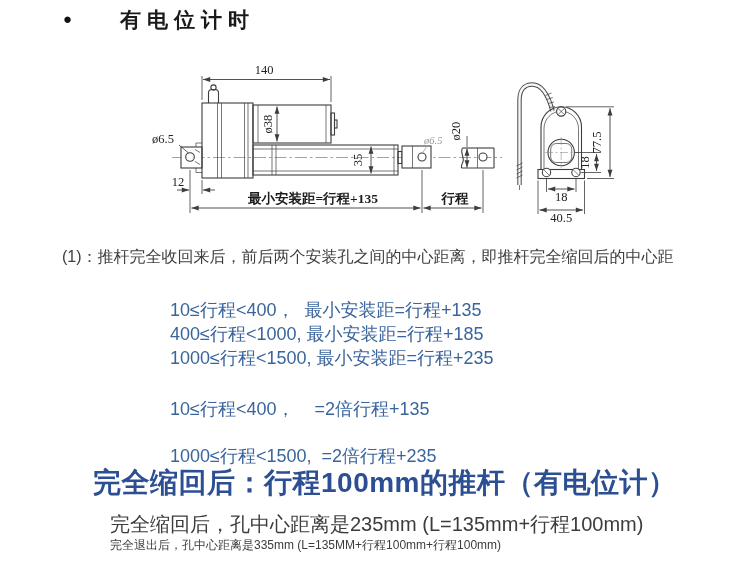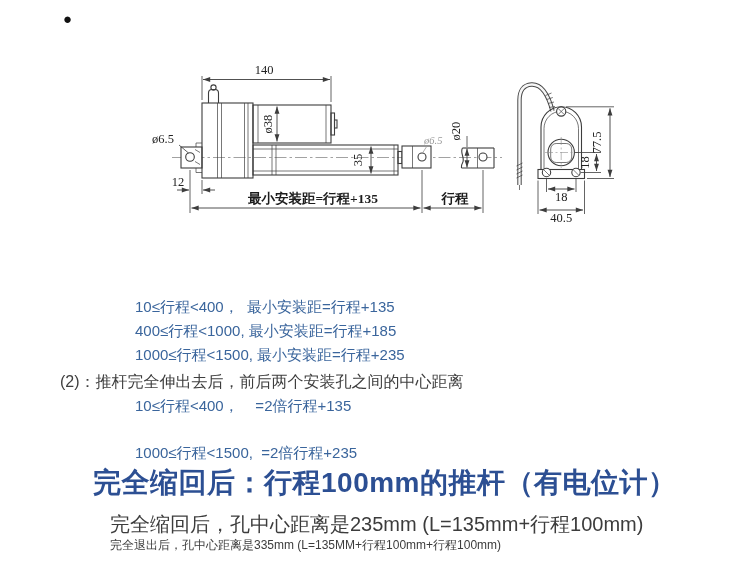--- a/index.html
+++ b/index.html
@@ -24,21 +24,21 @@
   .dimh{stroke:#3d3d3d;stroke-width:0.9;marker-end:url(#arw);}
   .cl{stroke:#8a8a8a;stroke-width:0.8;stroke-dasharray:12 3 2.5 3;fill:none;}
   .cl2{stroke:#8f8f8f;stroke-width:0.6;stroke-dasharray:8 2.5 2 2.5;fill:none;}
   .cable-o{stroke:#4a4a4a;stroke-width:4.4;fill:none;}
   .cable-i{stroke:#f6f6f6;stroke-width:2.4;fill:none;}
   .dnum{font-family:"Liberation Serif","DejaVu Serif",serif;font-size:12.5px;fill:#222;}
   .dcjk{font-family:"Liberation Serif","DejaVu Serif",serif;font-size:13.5px;font-weight:bold;fill:#1c1c1c;}
   .gtxt{font-family:"Liberation Serif","DejaVu Serif",serif;font-style:italic;font-size:10.5px;fill:#9a9a9a;}
   
   .note-line{font-size:16px;color:#3e3e3e;}
-  .formula{font-size:15px;color:#3a659c;}
+  .formula{font-size:18px;color:#3a659c;margin-left:35px;}
   .n1l1{left:62px;top:247px;}
   .n1l2{left:97px;top:273px;}
   .f11{left:135px;top:298px;}
   .f12{left:135px;top:322px;}
   .f13{left:135px;top:346px;}
   .n2l1{left:60px;top:372px;}
   .f21{left:135px;top:397px;}
   .f22{left:135px;top:421px;}
   .f23{left:135px;top:444px;}
   .example-heading{
@@ -46,20 +46,21 @@
   }
   .ex1{left:110px;top:511px;font-size:20px;color:#3c3c3c;}
   .ex2{left:110px;top:537px;font-size:12px;color:#3c3c3c;}
 </style>
 </head>
 <body>
 
 <div class="page">
 
   <span class="abs bullet">●</span>
+  <span class="abs doc-title">有电位计时</span>
 
   <svg class="drawing" viewBox="0 0 750 235">
     <defs>
       <marker id="arw" viewBox="0 0 10 10" refX="10" refY="5" markerWidth="10" markerHeight="8" orient="auto-start-reverse">
         <path d="M0,1.6 L10,5 L0,8.4 Z" fill="#3d3d3d"></path>
       </marker>
     </defs>
 
     <g>
 
@@ -195,25 +196,25 @@
       <line class="dim" x1="548" y1="189" x2="574.5" y2="189"></line>
       <text class="dnum" x="561.3" y="201" text-anchor="middle">18</text>
 
       <line class="ext" x1="538" y1="180.5" x2="538" y2="214"></line>
       <line class="ext" x1="584.5" y1="180.5" x2="584.5" y2="214"></line>
       <line class="dim" x1="539.5" y1="210" x2="583" y2="210"></line>
       <text class="dnum" x="561.3" y="222" text-anchor="middle">40.5</text>
     </g>
   </svg>
 
+  <div class="abs note-line n1l1"><span>(1)：</span><span>推杆完全收回来后，前后两个安装孔之间的中心距离，即推杆完全缩回后的中心距</span></div>
   <div class="abs formula f11">10≤行程&lt;400，  最小安装距=行程+135</div>
   <div class="abs formula f12">400≤行程&lt;1000, 最小安装距=行程+185</div>
   <div class="abs formula f13">1000≤行程&lt;1500, 最小安装距=行程+235</div>
 
-  <div class="abs note-line n2l1"><span>(2)：</span><span>推杆完全伸出去后，前后两个安装孔之间的中心距离</span></div>
   <div class="abs formula f21">10≤行程&lt;400，    =2倍行程+135</div>
   <div class="abs formula f23">1000≤行程&lt;1500,  =2倍行程+235</div>
 
   <div class="abs example-heading">完全缩回后：行程100mm的推杆（有电位计）</div>
   <div class="abs ex1">完全缩回后，孔中心距离是235mm (L=135mm+行程100mm)</div>
   <div class="abs ex2">完全退出后，孔中心距离是335mm (L=135MM+行程100mm+行程100mm)</div>
 
 </div>
 
 </body></html>

